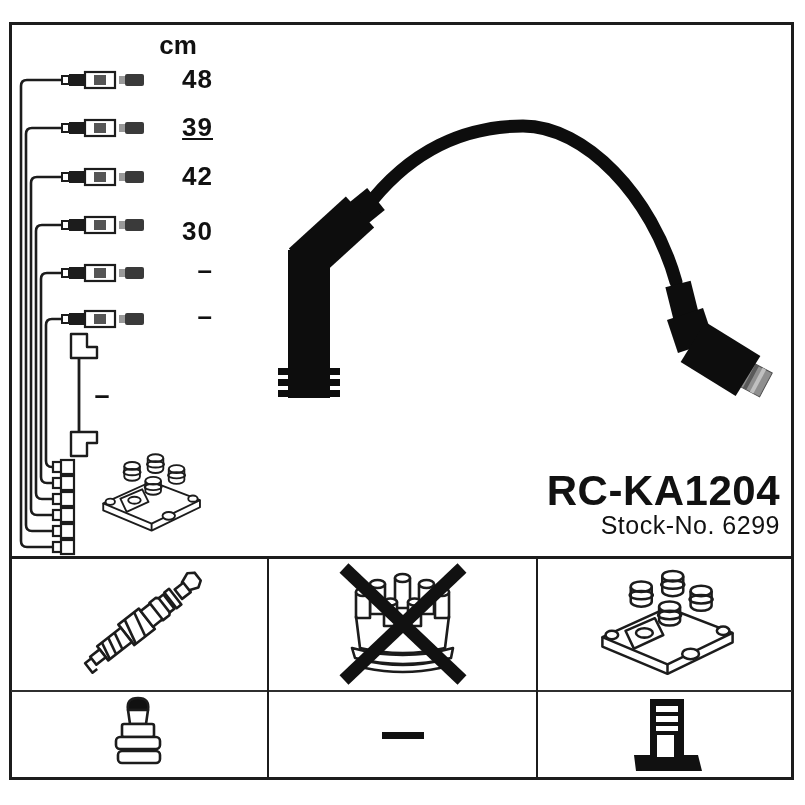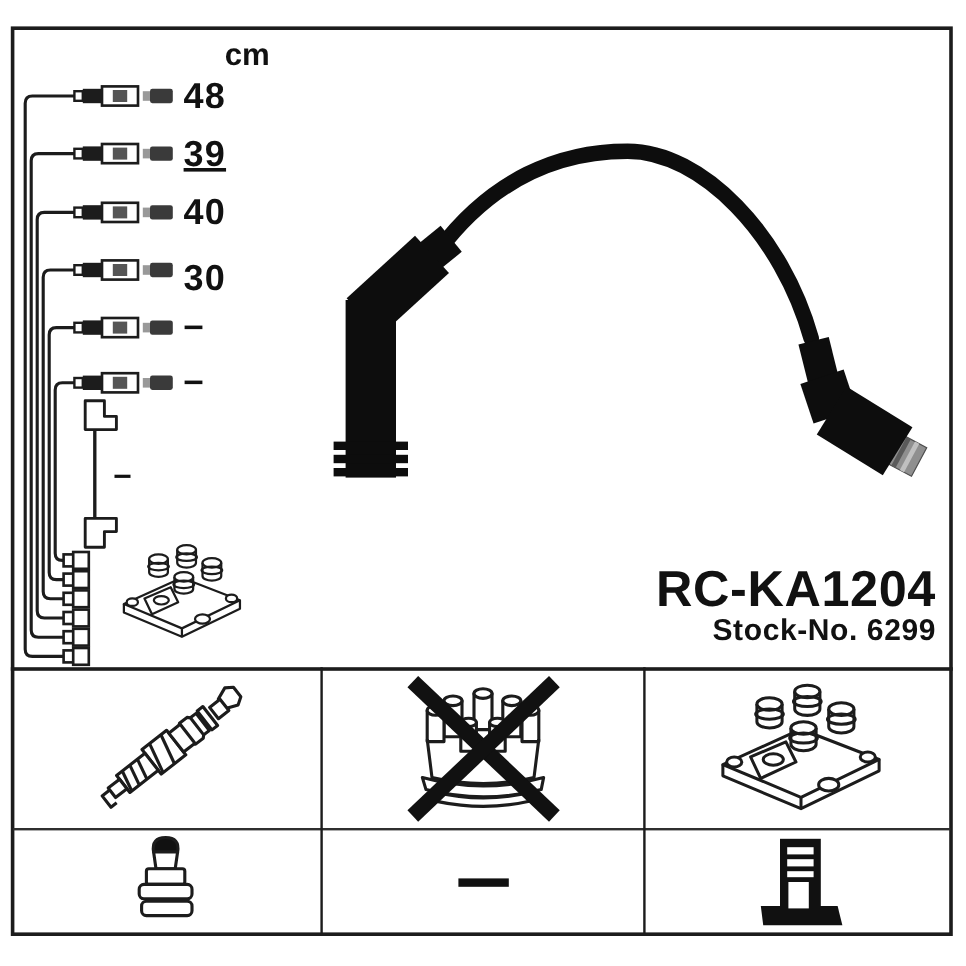--- a/index.html
+++ b/index.html
@@ -7,30 +7,30 @@
           font-family:"Liberation Sans",sans-serif;color:#111;overflow:hidden;}
   .frame{position:absolute;left:9px;top:22px;width:785px;height:758px;
          border:3px solid #1c1c1c;box-sizing:border-box;background:#fff;}
   .gline{position:absolute;background:#1c1c1c;}
   .hline-top{left:9px;top:556px;width:785px;height:3px;}
   .hline-mid{left:11px;top:690px;width:781px;height:2px;background:#2f2f2f;}
   .vline-1{left:267px;top:556px;width:2px;height:222px;}
   .vline-2{left:536px;top:556px;width:2px;height:222px;}
   .svg-abs{position:absolute;left:0;top:0;}
   .unit-label{position:absolute;left:153px;top:30px;width:50px;text-align:center;
-              font-size:26px;font-weight:bold;margin-left:28px;}
-  .len{position:absolute;left:153px;width:60px;text-align:left;
-       font-size:30px;font-weight:bold;letter-spacing:1px;}
+              font-size:26px;font-weight:bold;}
+  .len{position:absolute;left:153px;width:60px;text-align:right;
+       font-size:26px;font-weight:bold;letter-spacing:1px;}
   .len.r0{top:64px;} .len.r1{top:112px;text-decoration:underline;} .len.r2{top:161px;}
   .len.r3{top:216px;} .len.r4{top:255px;} .len.r5{top:301px;}
   .coil-lead-dash{position:absolute;left:72px;top:380px;width:60px;text-align:center;
        font-size:27px;font-weight:bold;}
   .product-id{position:absolute;right:25px;top:472px;text-align:right;}
   .part-number{font-size:42px;font-weight:bold;line-height:38px;letter-spacing:.5px;}
-  .stock-no{font-size:25px;font-weight:bold;line-height:30px;letter-spacing:.5px;}
+  .stock-no{font-size:25px;font-weight:normal;line-height:30px;letter-spacing:.5px;}
   .cell{position:absolute;display:flex;align-items:center;justify-content:center;}
   .c00{left:11px;top:559px;width:254px;height:129px;}
   .c10{left:271px;top:559px;width:263px;height:129px;}
   .c20{left:540px;top:559px;width:252px;height:129px;}
   .c01{left:11px;top:694px;width:254px;height:82px;}
   .c11{left:271px;top:694px;width:263px;height:82px;}
   .c21{left:540px;top:694px;width:252px;height:82px;}
   .dash-shape{width:42px;height:7px;background:#111;}
   .hidden-defs{position:absolute;width:0;height:0;overflow:hidden;}
 </style>
@@ -81,21 +81,21 @@
   <div class="frame"></div>
 
   <div class="gline hline-top"></div>
   <div class="gline hline-mid"></div>
   <div class="gline vline-1"></div>
   <div class="gline vline-2"></div>
 
   <div class="unit-label">cm</div>
   <div class="len r0">48</div>
   <div class="len r1">39</div>
-  <div class="len r2">40</div>
+  <div class="len r2">42</div>
   <div class="len r3">30</div>
   <div class="len r4">–</div>
   <div class="len r5">–</div>
   <div class="coil-lead-dash">–</div>
 
   <svg class="svg-abs" width="805" height="805" viewBox="0 0 805 805">
 
     <g fill="none" stroke="#1c1c1c" stroke-width="2.6">
       <path d="M64,80  H27 Q21,80 21,86   V541 Q21,547 27,547 H53"></path>
       <path d="M64,128 H32 Q26,128 26,134 V525 Q26,531 32,531 H53"></path>

